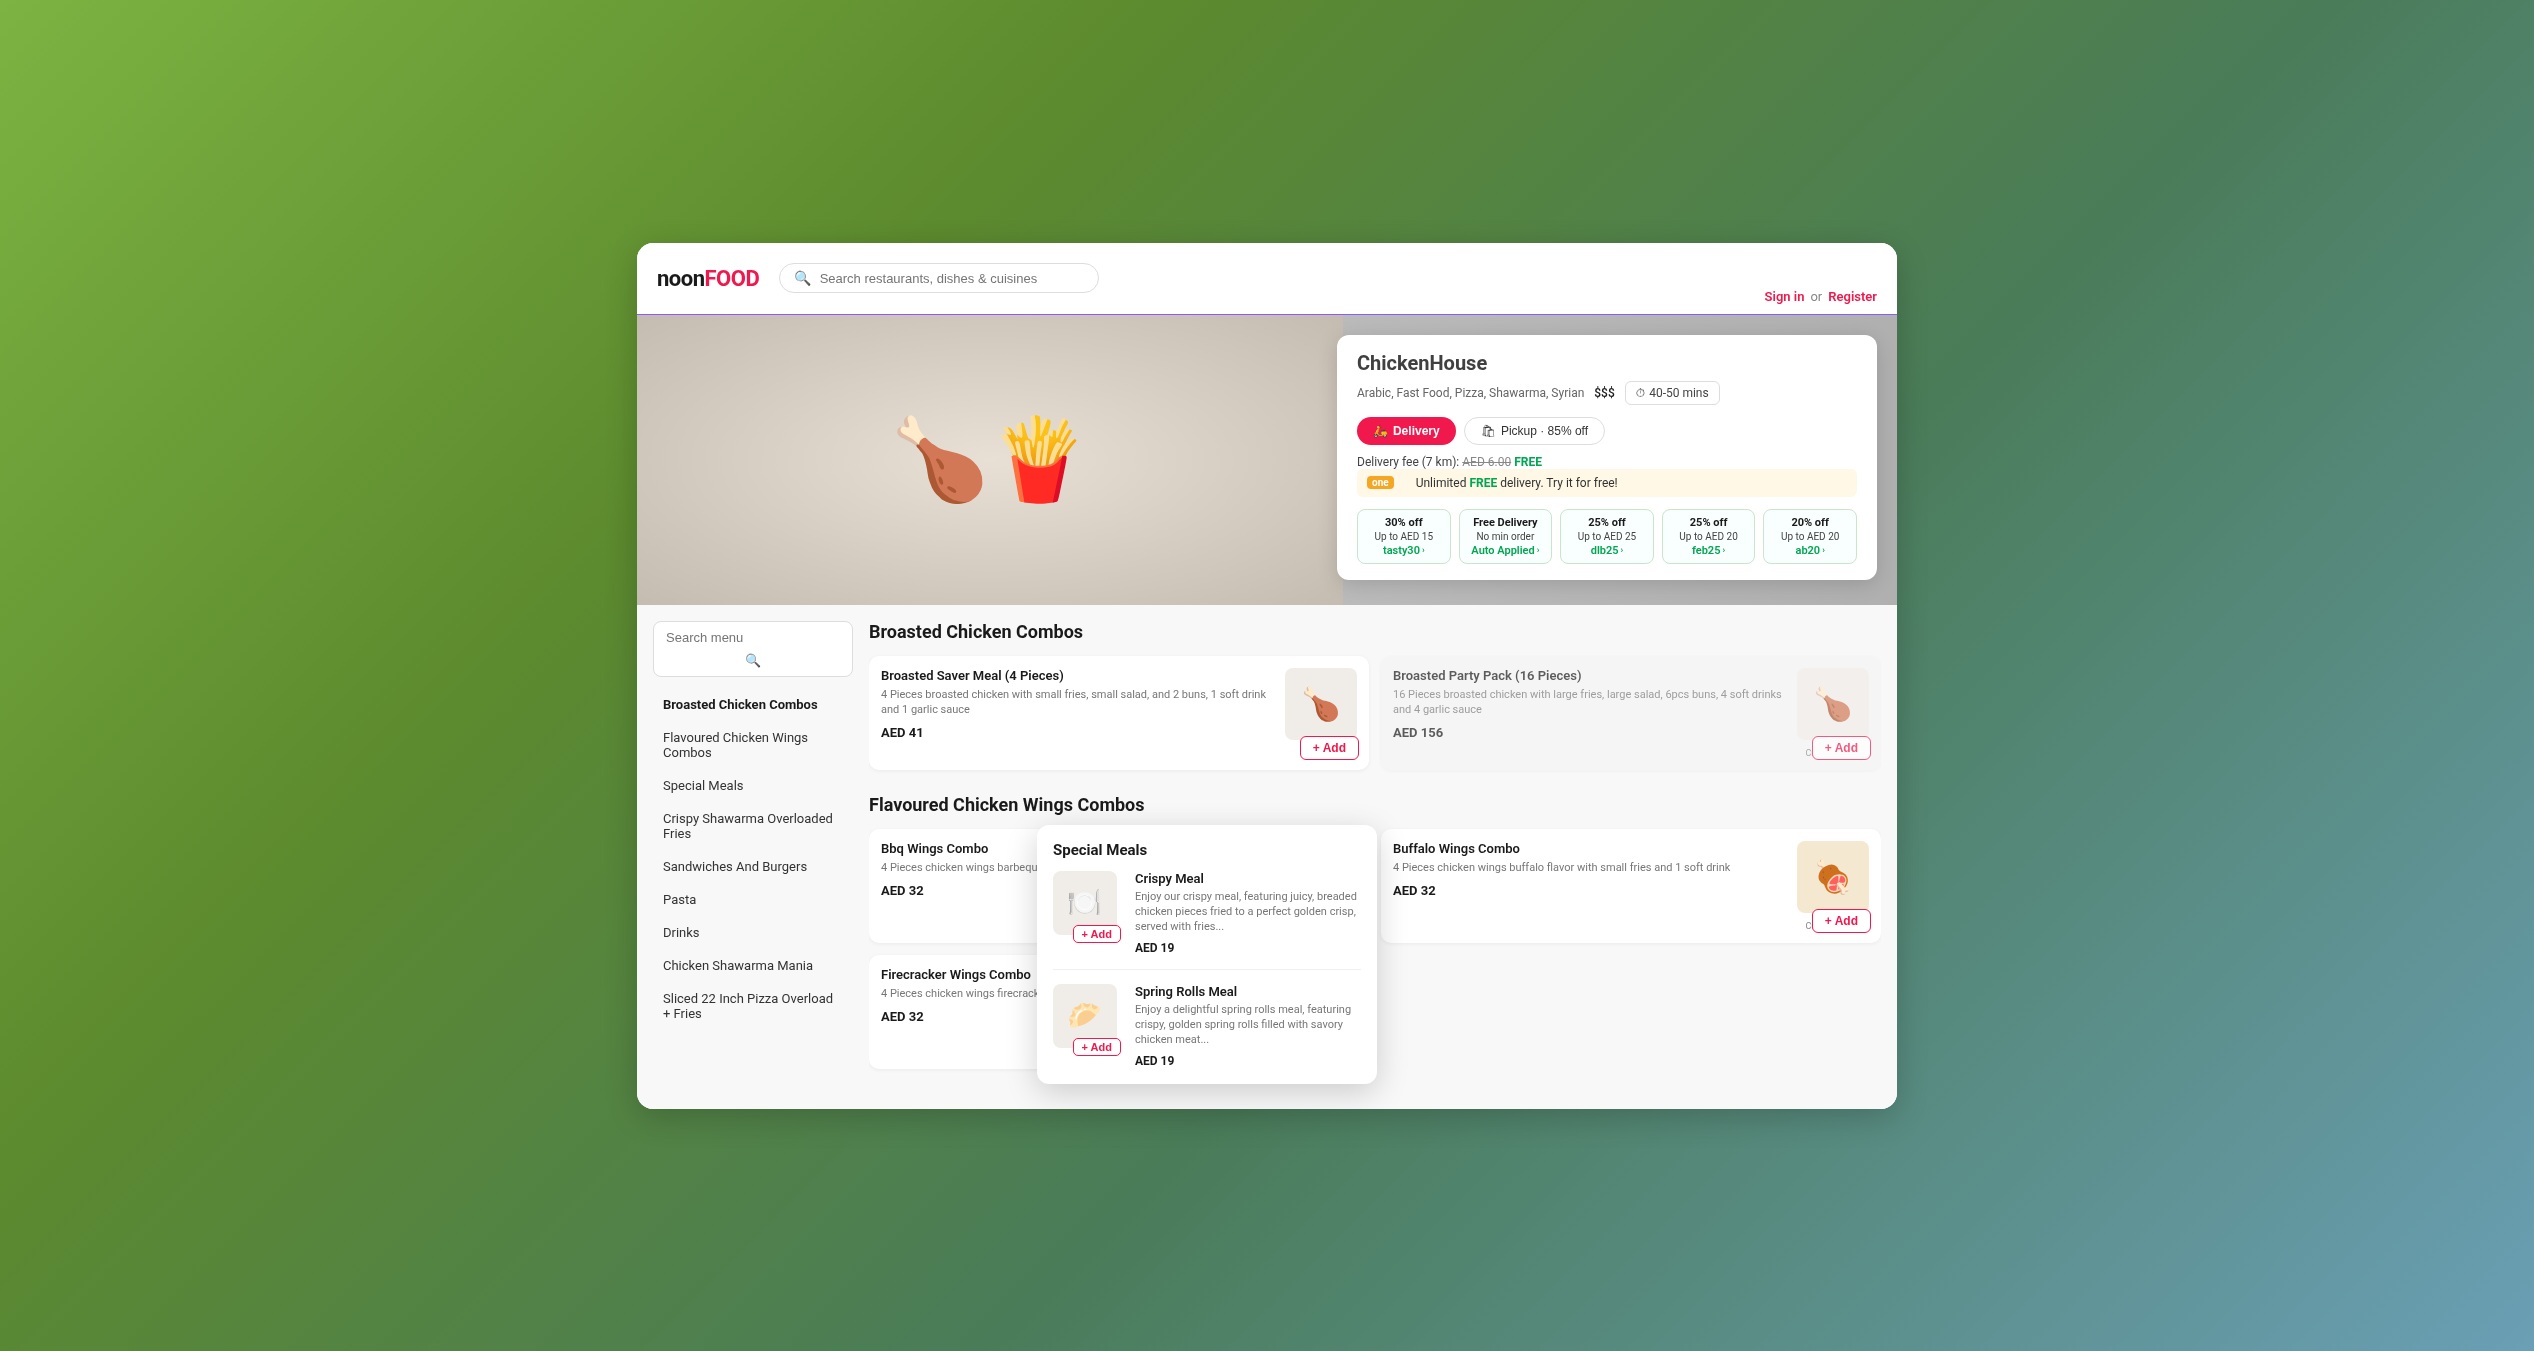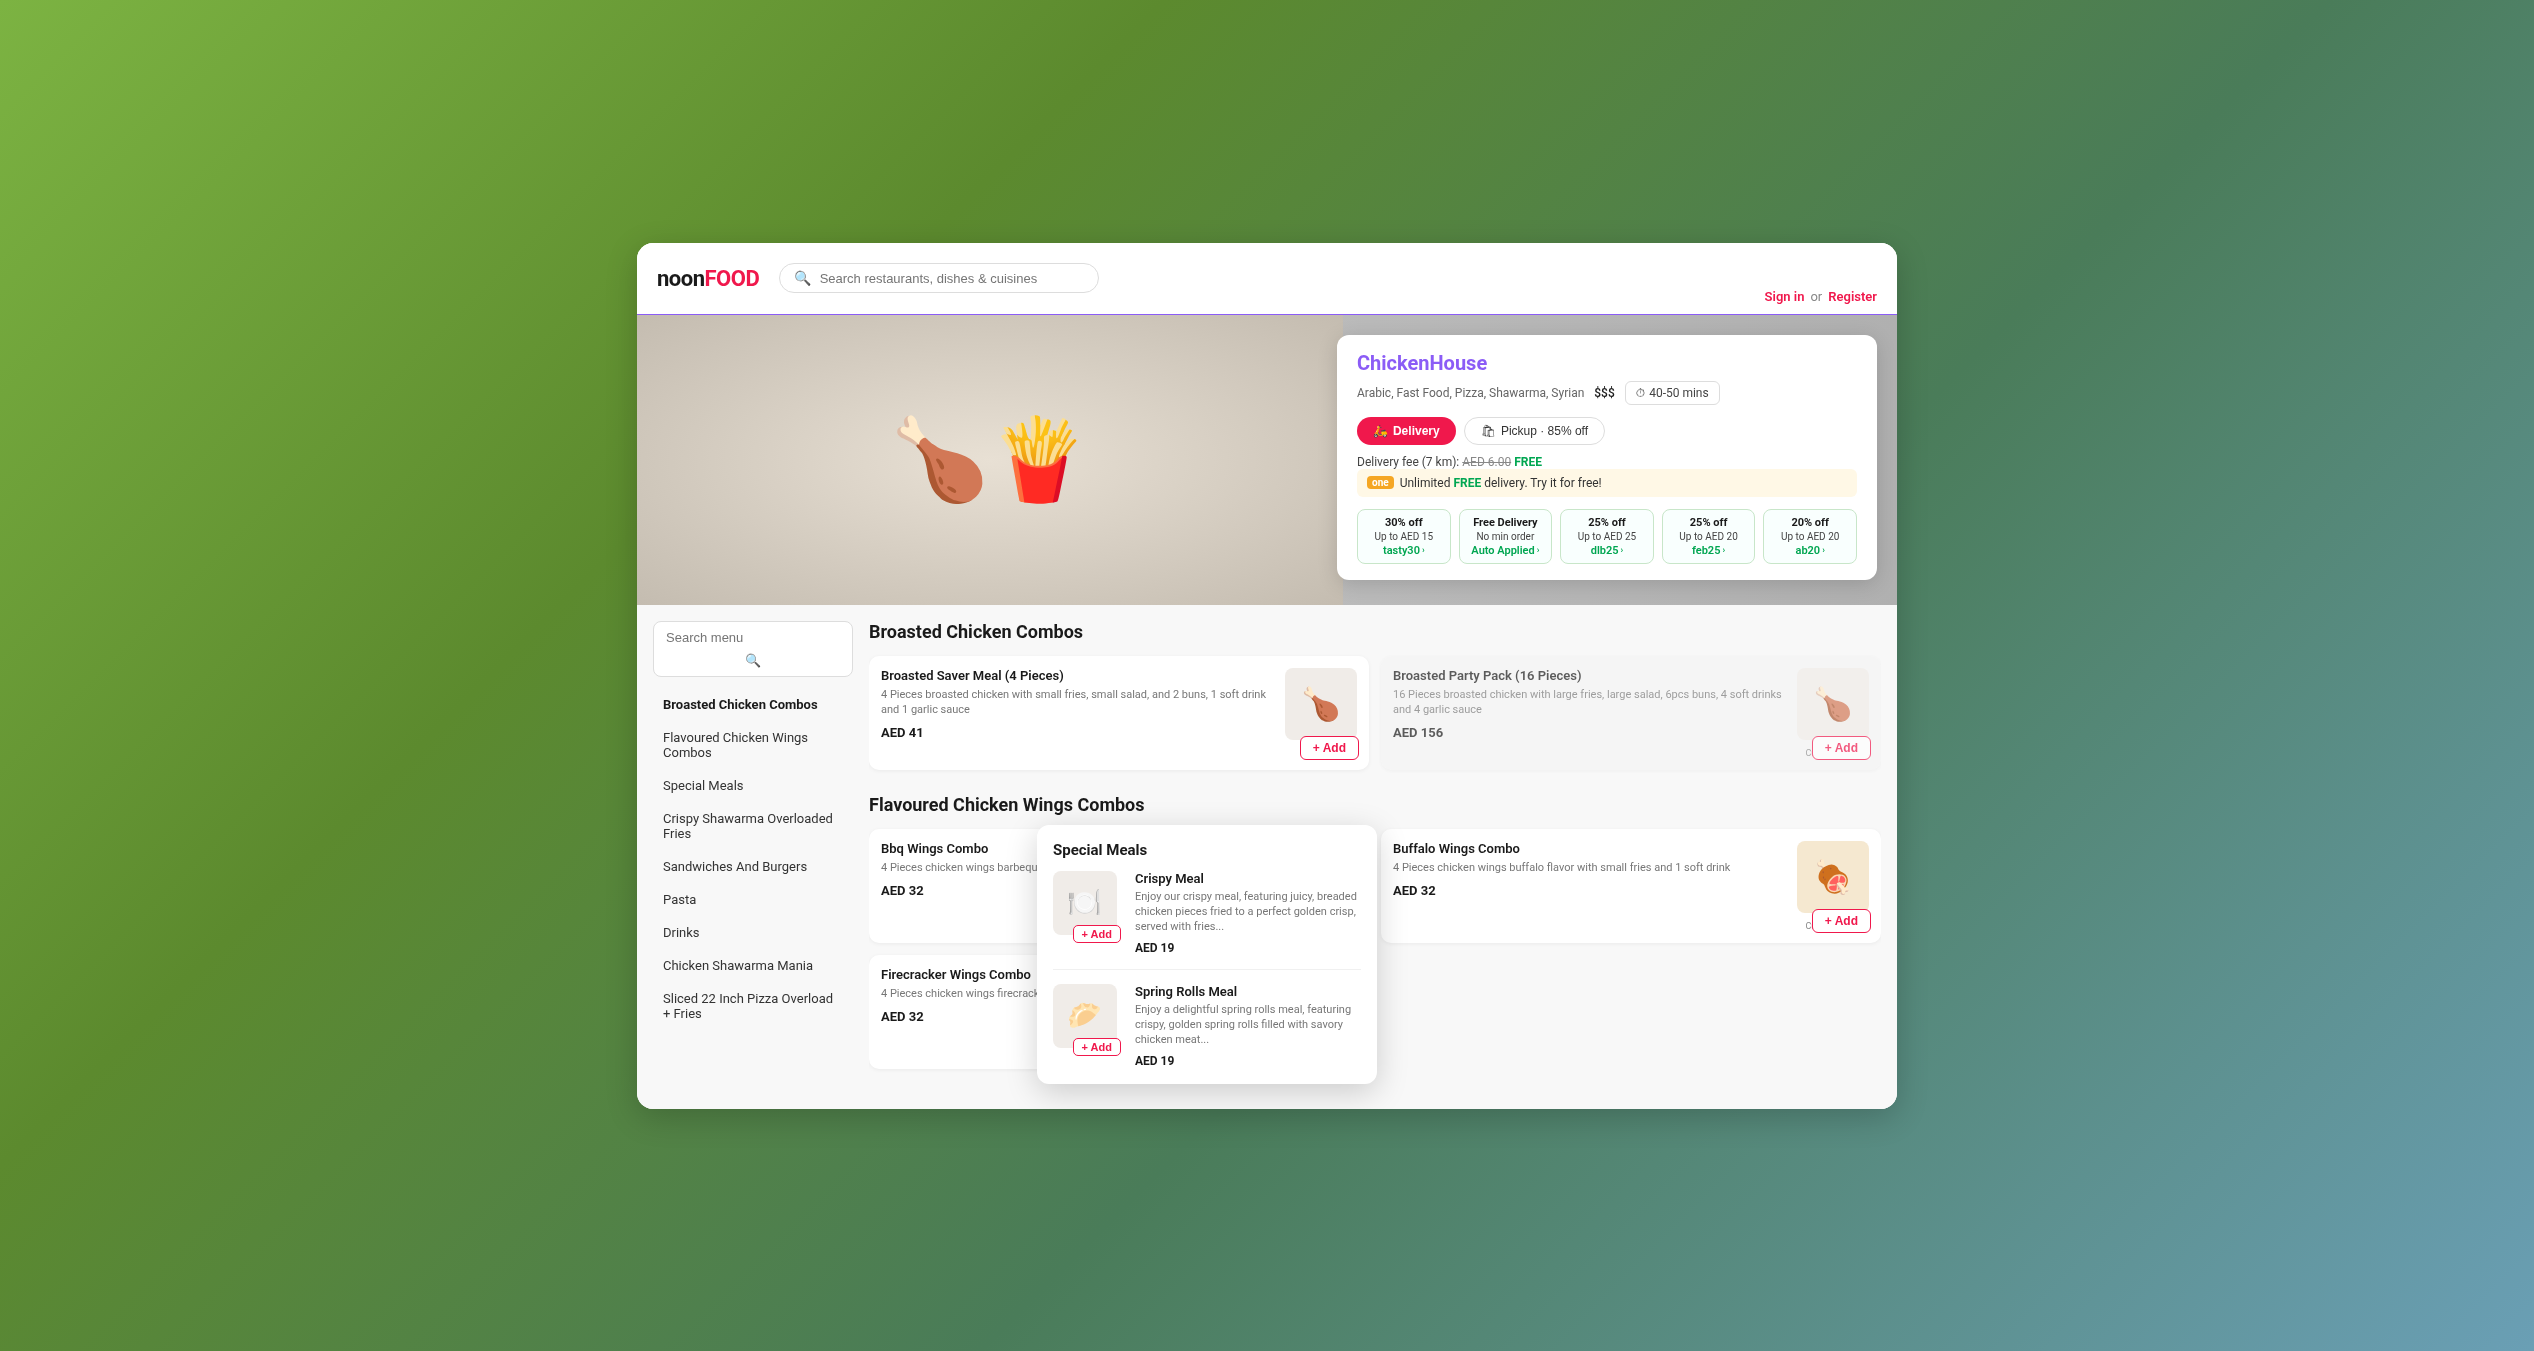--- a/index.html
+++ b/index.html
@@ -100,21 +100,21 @@
       background: white;
       border-radius: 12px;
       padding: 16px 20px;
       width: 540px;
       box-shadow: 0 4px 20px rgba(0,0,0,0.15);
       z-index: 10;
     }
     .restaurant-name {
       font-size: 20px;
       font-weight: 700;
-      color: #8b5cf6;
+      color: #404040;
       margin-bottom: 6px;
     }
     .restaurant-meta {
       display: flex;
       align-items: center;
       gap: 10px;
       font-size: 12px;
       color: #666;
       margin-bottom: 12px;
     }
@@ -168,21 +168,21 @@
     .delivery-fee-row .free { color: #00a651; font-weight: 700; }
     .one-promo {
       background: #fff8e6;
       border-radius: 6px;
       padding: 7px 10px;
       font-size: 12px;
       color: #333;
       margin-bottom: 12px;
       display: flex;
       align-items: center;
-      gap: 6px;
+      gap: 22px;
     }
     .one-badge {
       background: #f5a623;
       color: white;
       font-size: 10px;
       font-weight: 700;
       border-radius: 4px;
       padding: 1px 5px;
     }
     .one-promo .free-text { color: #00a651; font-weight: 700; }

